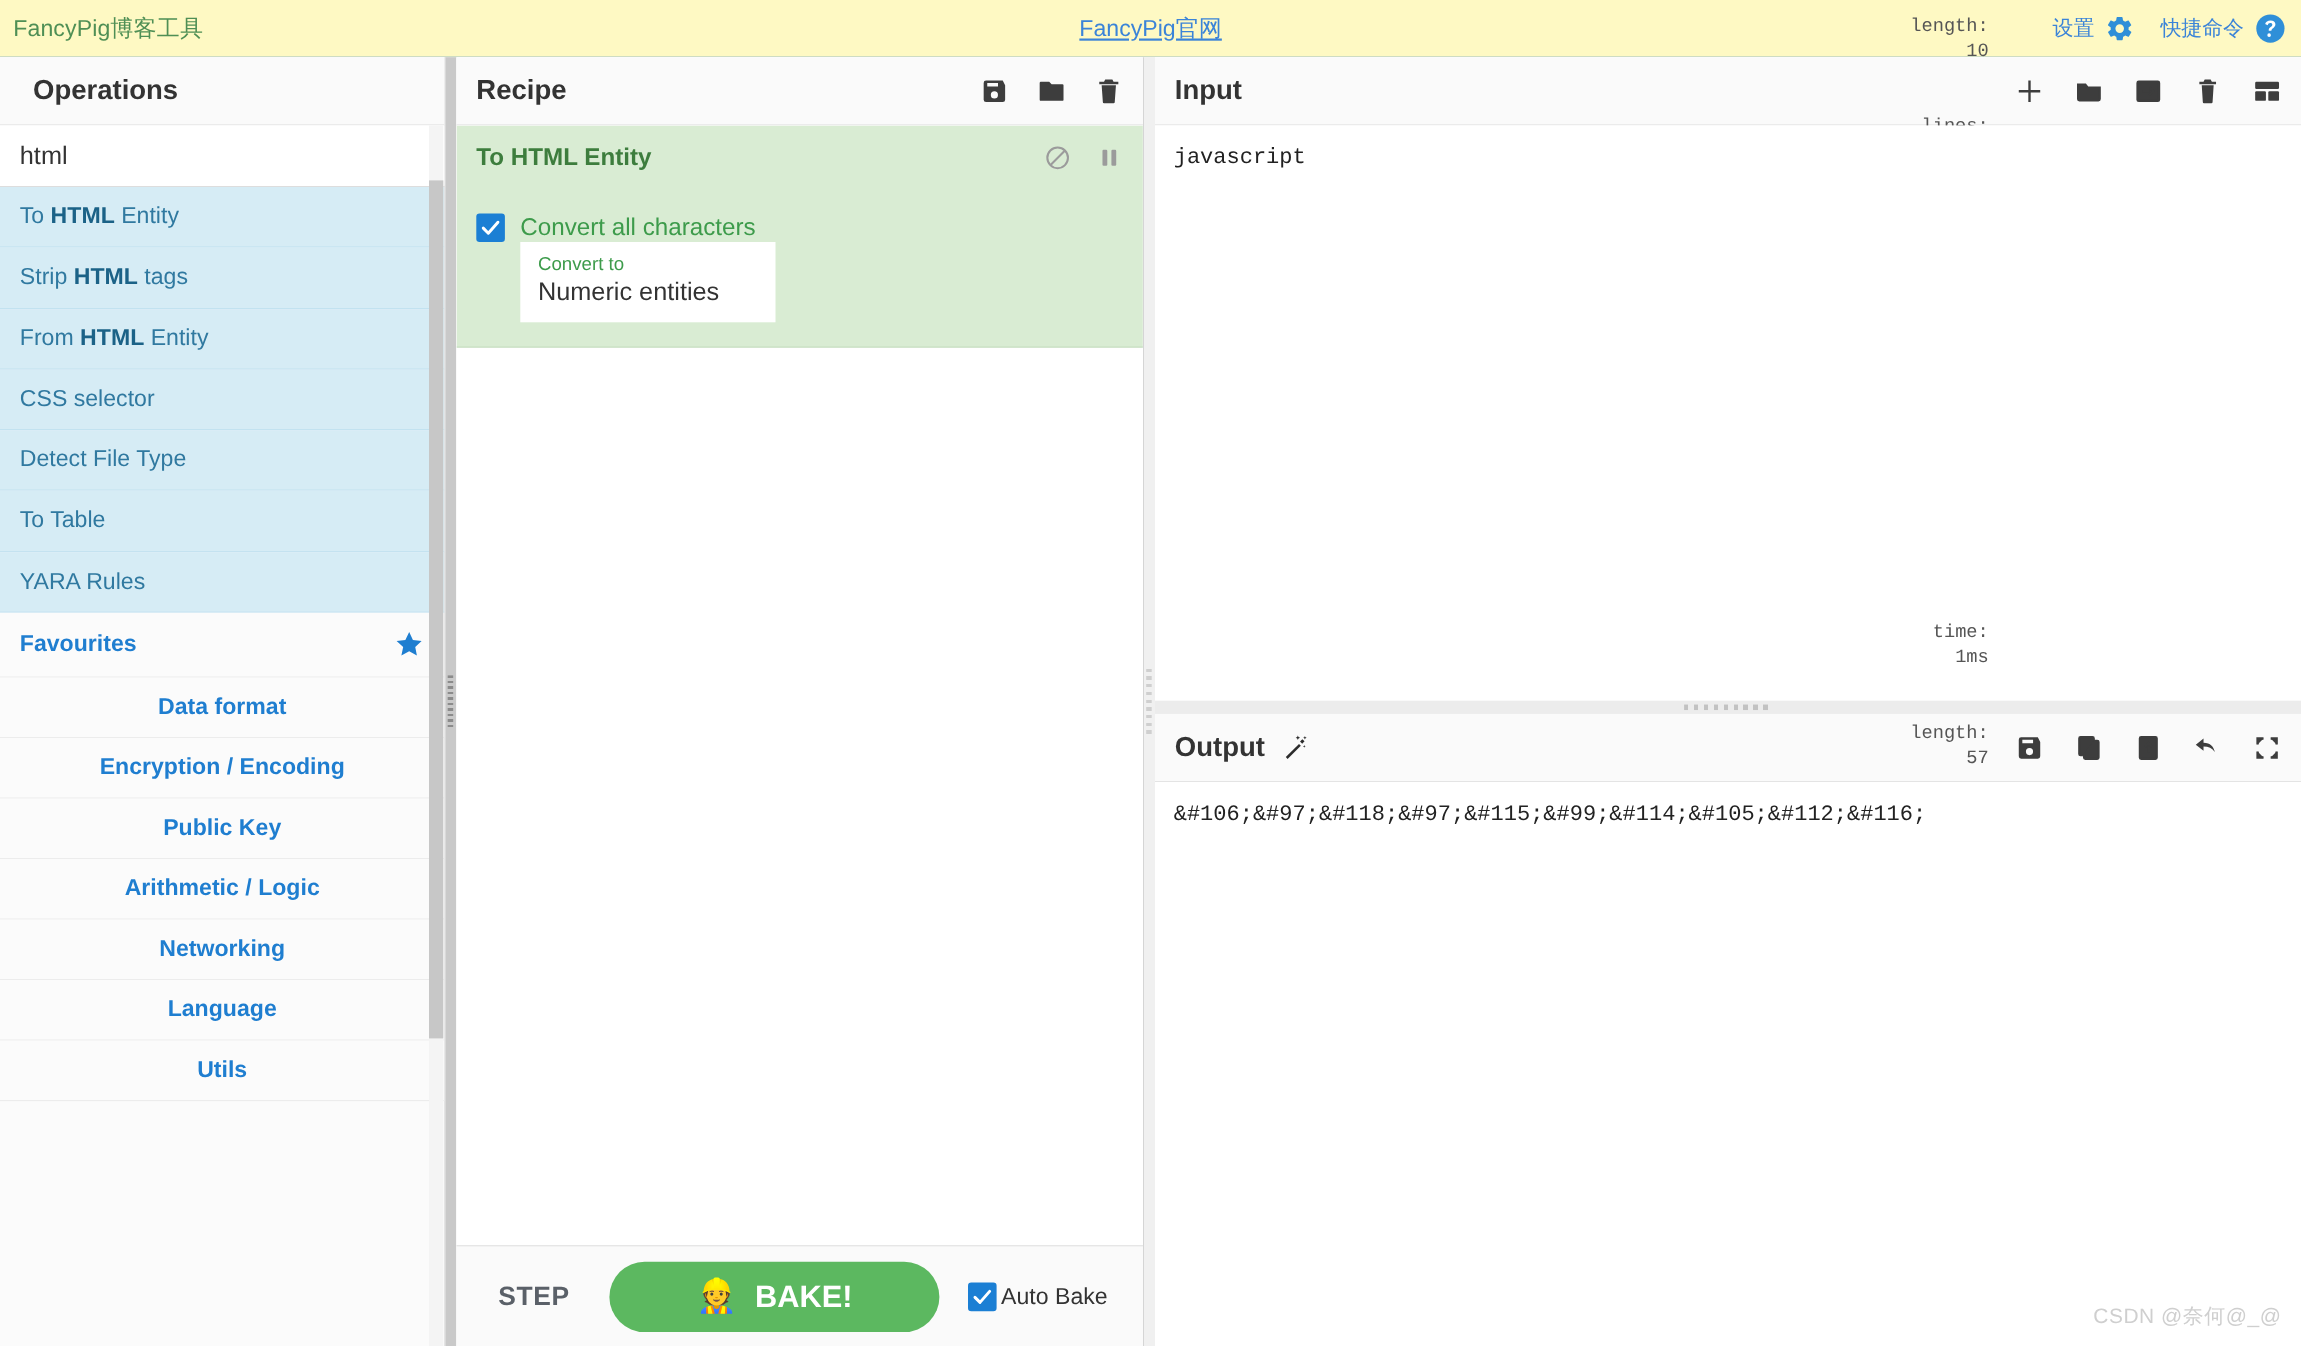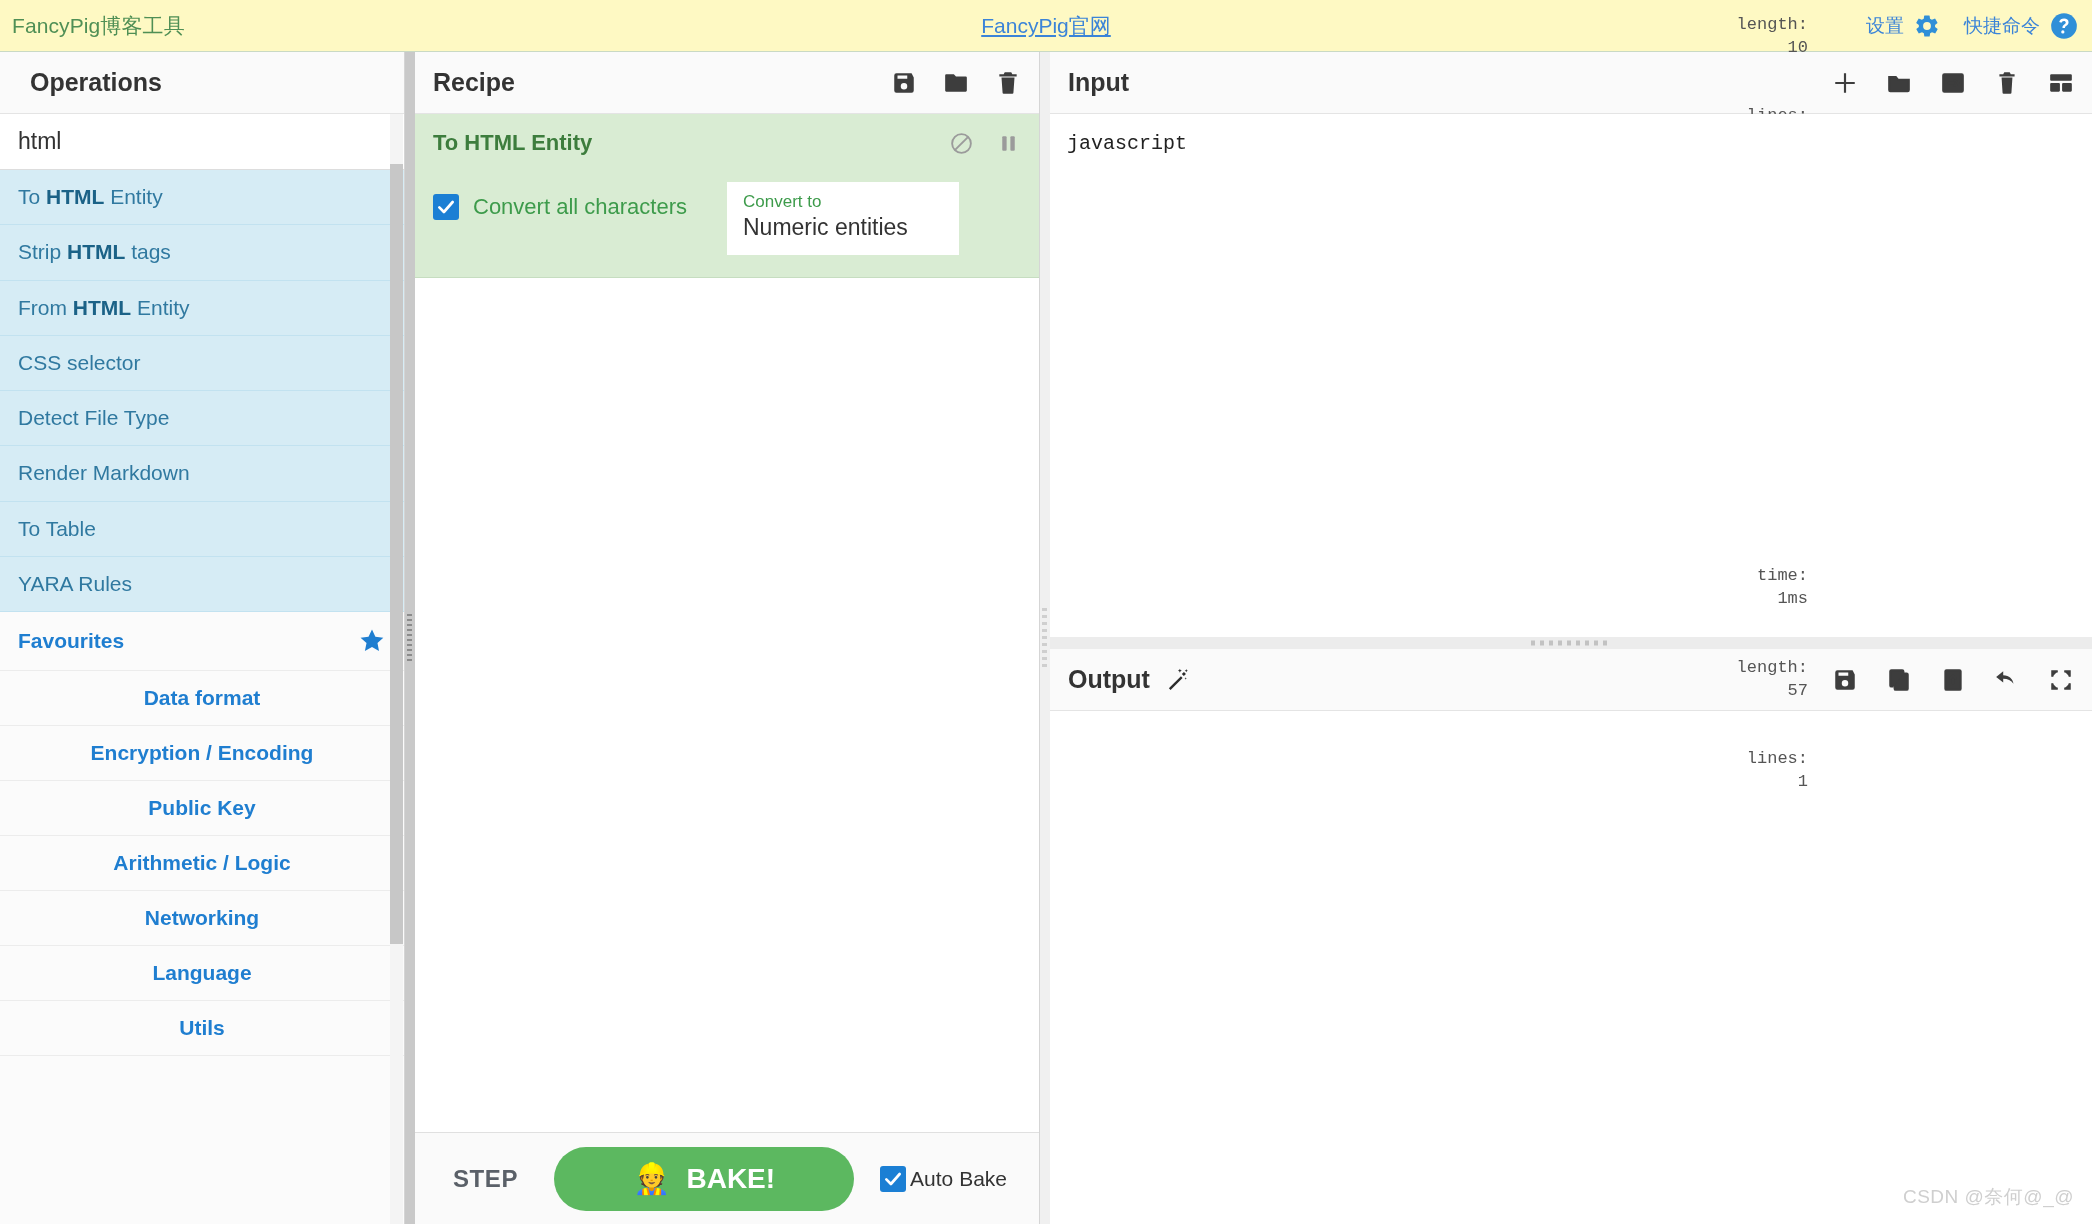--- a/index.html
+++ b/index.html
@@ -195,21 +195,21 @@
   }
   .op-card .op-title {
     font-size: 22px; font-weight: bold; color: #3d7d3d;
   }
   .op-card .op-ctrls {
     margin-left: auto; display: flex; align-items: center; gap: 22px;
   }
   .ci { width: 25px; height: 25px; display: block; }
   .op-args {
     margin-top: 26px;
-    display: flex; align-items: flex-start;
+    display: flex; align-items: flex-start; flex-direction: column;
   }
   .arg-check {
     display: flex; align-items: center; gap: 14px;
     padding-top: 12px;
   }
   .cbx {
     width: 26px; height: 26px;
     background: #1b7fd4;
     border-radius: 3px;
     display: flex; align-items: center; justify-content: center;
@@ -393,21 +393,20 @@
       <div class="search-wrap">
         <input id="ops-search" type="text" value="html" style="">
       </div>
       <div id="ops-scroll">
         <div id="op-results">
             <div class="op-result">To <b>HTML</b> Entity</div>
             <div class="op-result">Strip <b>HTML</b> tags</div>
             <div class="op-result">From <b>HTML</b> Entity</div>
             <div class="op-result">CSS selector</div>
             <div class="op-result">Detect File Type</div>
-            <div class="op-result">Render Markdown</div>
             <div class="op-result">To Table</div>
             <div class="op-result">YARA Rules</div>
           </div>
         <div id="op-cats">
             <div class="cat-head">
               <span>Favourites</span>
               <span class="star">
                 <svg class="star-svg" viewBox="0 0 24 24" fill="#1f7ed0">
                   <path d="M12 2.2l2.9 6.2 6.8.8-5 4.6 1.3 6.7L12 17.2 5.9 20.5 7.3 13.8 2.2 9.2l6.8-.8z"></path>
                 </svg>
@@ -621,18 +620,19 @@
             <span>
               <svg class="pi" viewBox="0 0 24 24" fill="none" stroke="#3d3d3d" stroke-width="2">
                 <polyline points="4,9 4,4 9,4"></polyline>
                   <polyline points="15,4 20,4 20,9"></polyline>
                 <polyline points="20,15 20,20 15,20"></polyline>
                   <polyline points="9,20 4,20 4,15"></polyline>
               </svg>
             </span>
           </div>
         </div>
+        <div id="output-text">&amp;#106;&amp;#97;&amp;#118;&amp;#97;&amp;#115;&amp;#99;&amp;#114;&amp;#105;&amp;#112;&amp;#116;</div>
       </div>
     </div>
   </div>
 
   <div id="watermark">CSDN @奈何@_@</div>
 </div>
 
 </body></html>

